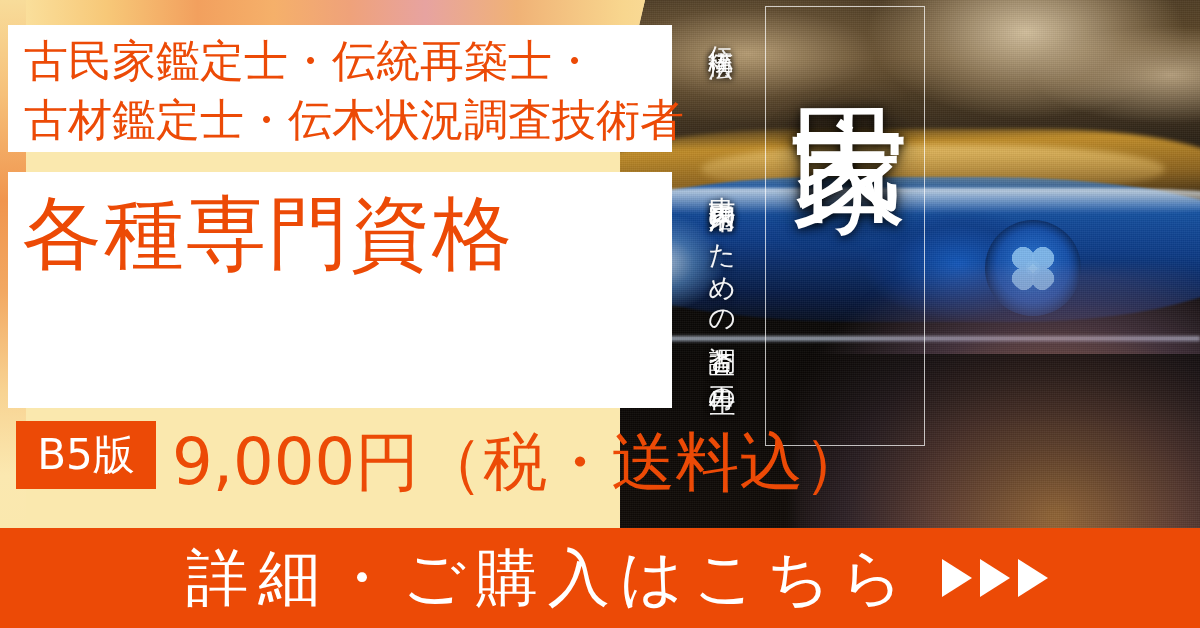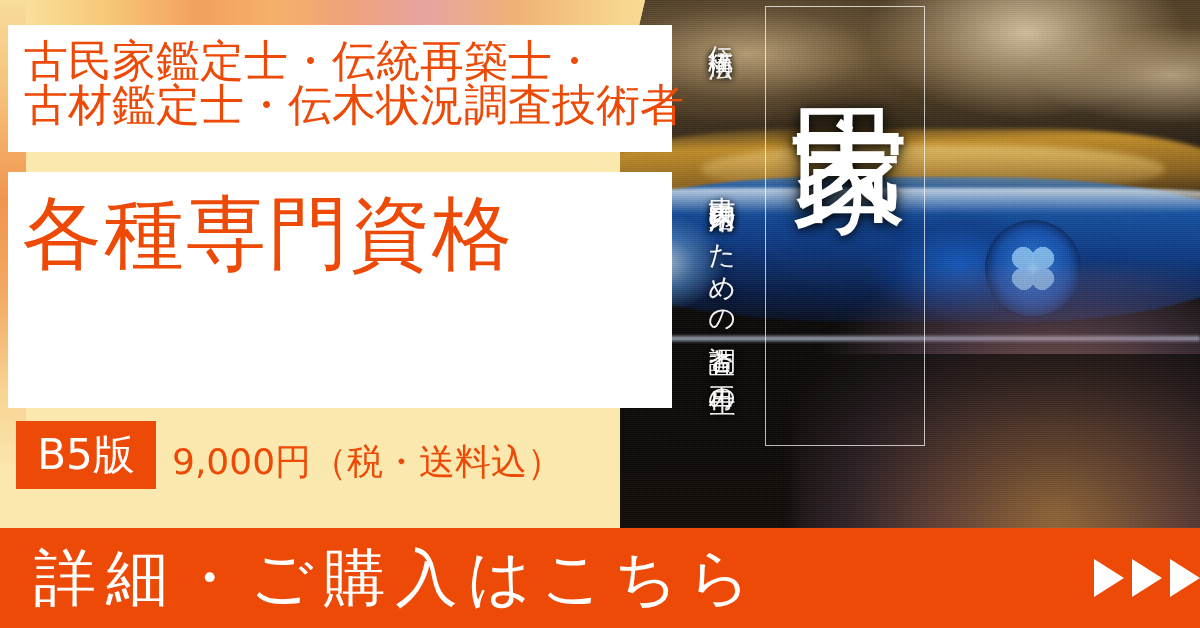--- a/index.html
+++ b/index.html
@@ -153,21 +153,21 @@
     background:#ffffff;
   }
   .card-head .line{
     color:#EC4A06;
     font-family:"DejaVu Sans","Liberation Sans",sans-serif;
     font-weight:400;
     font-size:44px;line-height:55px;letter-spacing:0px;
     white-space:nowrap;
   }
   .card-head .l1{position:absolute;left:16px;top:8px;}
-  .card-head .l2{position:absolute;left:16px;top:52px;text-align:center;}
+  .card-head .l2{position:absolute;left:16px;top:67px;text-align:center;}
 
   
   .card-main{
     position:absolute;left:8px;top:172px;width:664px;height:236px;
     background:#ffffff;
     clip-path:polygon(0 0, 590px 0, 664px 0, 664px 236px, 0 236px);
   }
   .card-main .big{
     position:absolute;
     color:#EC4A06;
@@ -188,29 +188,29 @@
     position:absolute;left:0;top:0;width:140px;height:68px;
     display:flex;align-items:center;justify-content:center;
     color:#ffffff;
     font-family:"DejaVu Sans","Liberation Sans",sans-serif;
     font-size:42px;font-weight:400;letter-spacing:0px;
   }
   .price{
     position:absolute;left:172px;top:430px;
     color:#EC4A06;
     font-family:"DejaVu Sans","Liberation Sans",sans-serif;
-    font-size:36px;line-height:64px;letter-spacing:0px;
+    font-size:64px;line-height:64px;letter-spacing:0px;
     white-space:nowrap;
   }
 
   
   .cta{
     position:absolute;left:0;top:528px;width:1200px;height:100px;
     background:#EC4A06;
-    display:flex;align-items:center;justify-content:space-between;gap:26px;
+    display:flex;align-items:center;justify-content:center;gap:26px;
   }
   .cta .cta-text{
     color:#ffffff;
     font-family:"DejaVu Sans","Liberation Sans",sans-serif;
     font-size:62px;letter-spacing:10px;line-height:72px;
     white-space:nowrap;
     padding-left:34px;
   }
   .cta .arrows{display:flex;align-items:center;gap:8px;margin-left:2px;}
   .cta .arrows i{

